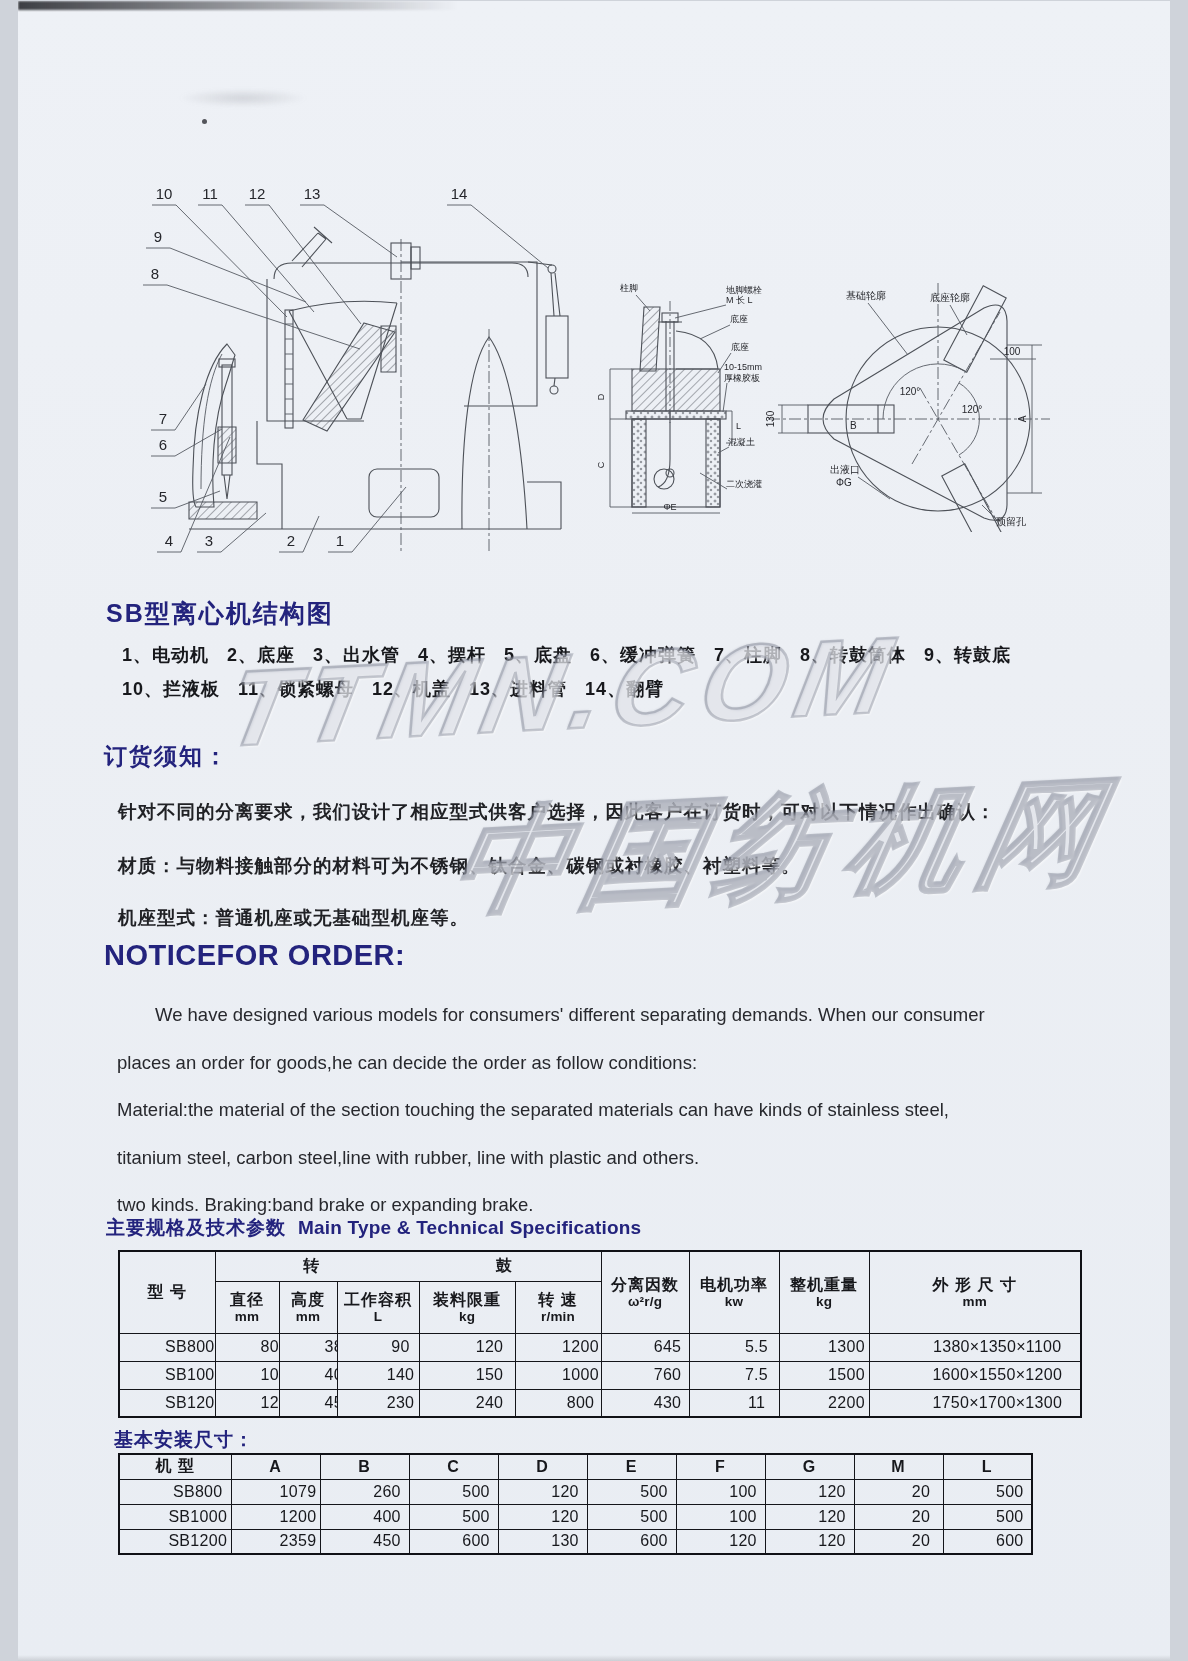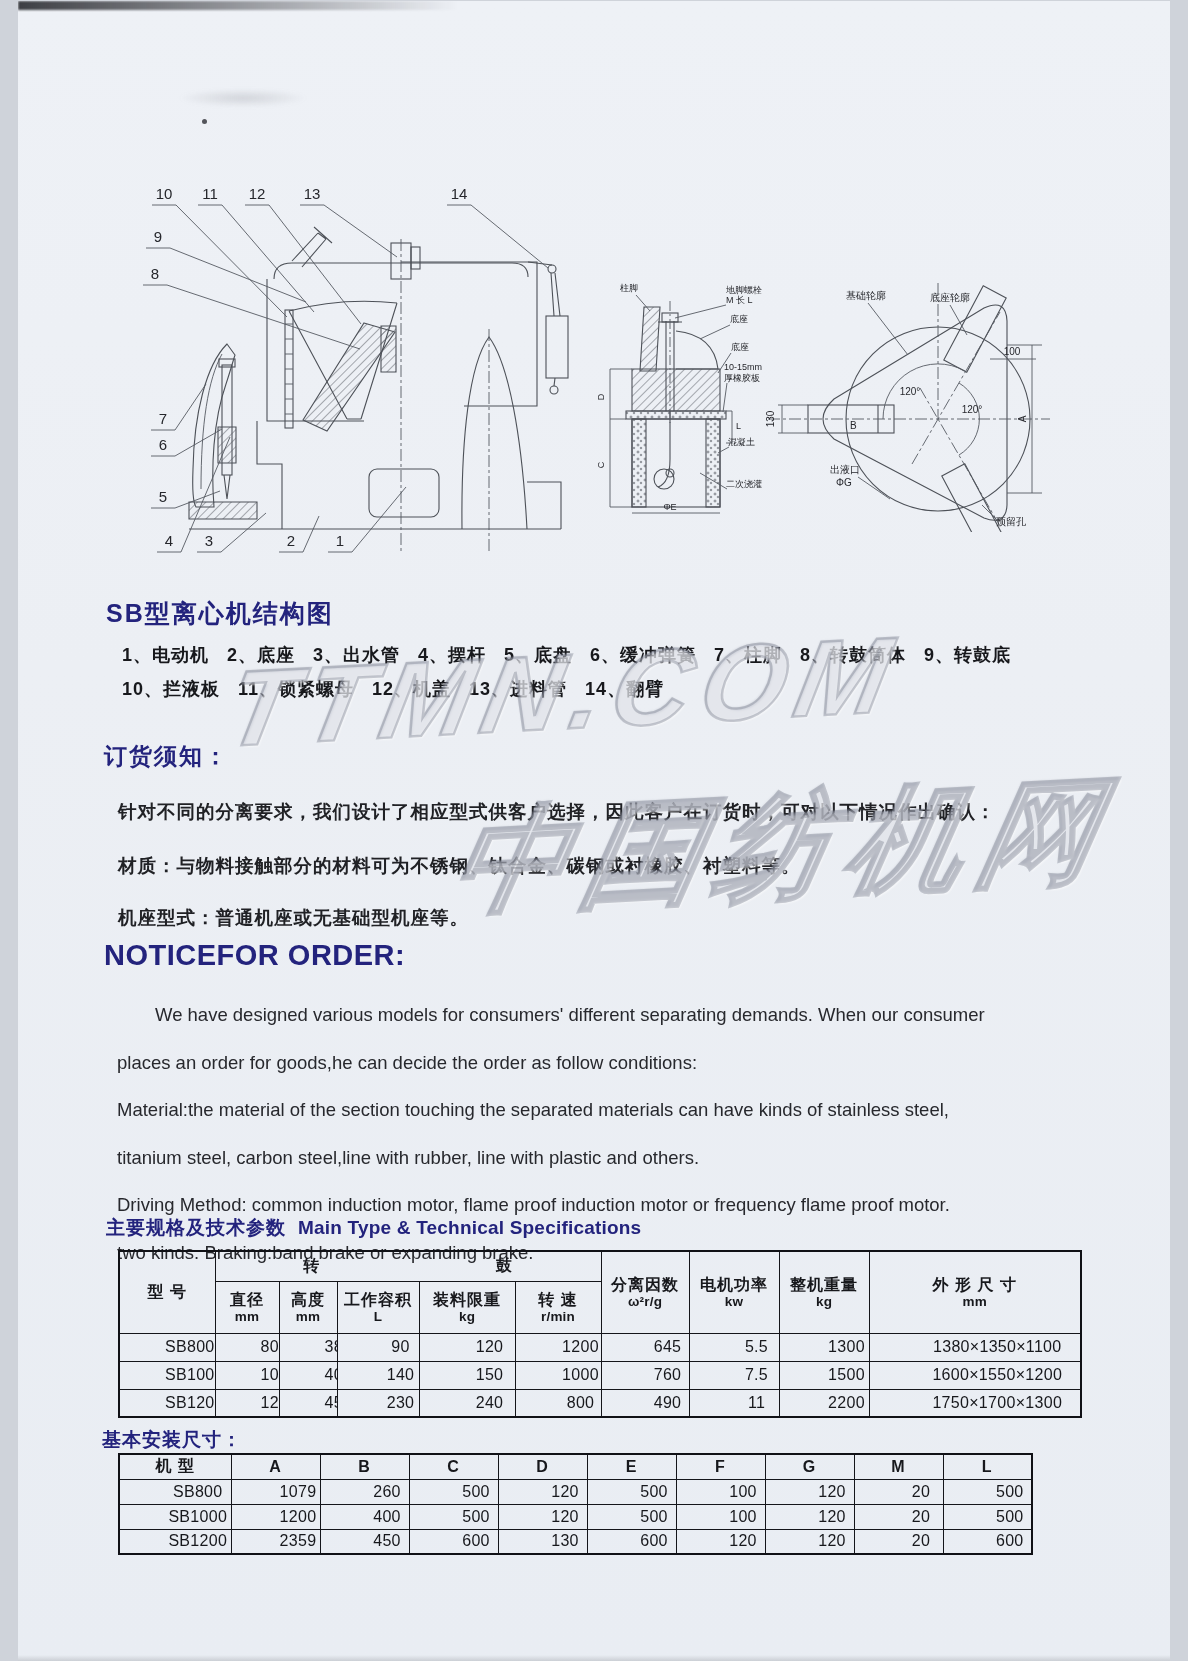--- a/index.html
+++ b/index.html
@@ -303,21 +303,20 @@
 
   <div class="abs wm wm1" style="left:215px;top:628px;">TTMN.COM</div>
   <div class="abs wm wm2" style="left:440px;top:768px;">中国纺机网</div>
 
   <div class="abs en-h1" style="left:86px;top:938px;">NOTICEFOR ORDER:</div>
   <div class="abs en-lines" style="left:99px;top:990px;">
     <div class="en-line first">We have designed various models for consumers' different separating demands. When our consumer</div>
     <div class="en-line">places an order for goods,he can decide the order as follow conditions:</div>
     <div class="en-line">Material:the material of the section touching the separated materials can have kinds of stainless steel,</div>
     <div class="en-line">titanium steel, carbon steel,line with rubber, line with plastic and others.</div>
-    <div class="en-line">Driving Method: common induction motor, flame proof induction motor or frequency flame proof motor.</div>
     <div class="en-line">two kinds. Braking:band brake or expanding brake.</div>
   </div>
 
   <div class="abs tbl-title" style="left:88px;top:1214px;">
     <span>主要规格及技术参数</span><span class="en">Main Type &amp; Technical Specifications</span>
   </div>
 
   <table class="abs" style="left:100px;top:1249px;width:962px;">
     <colgroup>
       <col style="width:96px">
@@ -405,29 +404,29 @@
         <td>1500</td>
         <td>1600×1550×1200</td>
       </tr>
       <tr style="height:28px;">
         <td>SB1200</td>
         <td>1200</td>
         <td>450</td>
         <td>230</td>
         <td>240</td>
         <td>800</td>
-        <td>490</td>
+        <td>430</td>
         <td>11</td>
         <td>2200</td>
         <td>1750×1700×1300</td>
       </tr>
     </tbody>
   </table>
 
-  <div class="abs tbl-title" style="left:84px;top:1426px;">基本安装尺寸：</div>
+  <div class="abs tbl-title" style="left:96px;top:1426px;">基本安装尺寸：</div>
 
   <table class="abs" style="left:100px;top:1452px;width:912px;">
     <colgroup>
       <col style="width:112px">
         <col style="width:89px">
         <col style="width:89px">
         <col style="width:89px">
       <col style="width:89px">
         <col style="width:89px">
         <col style="width:89px">

